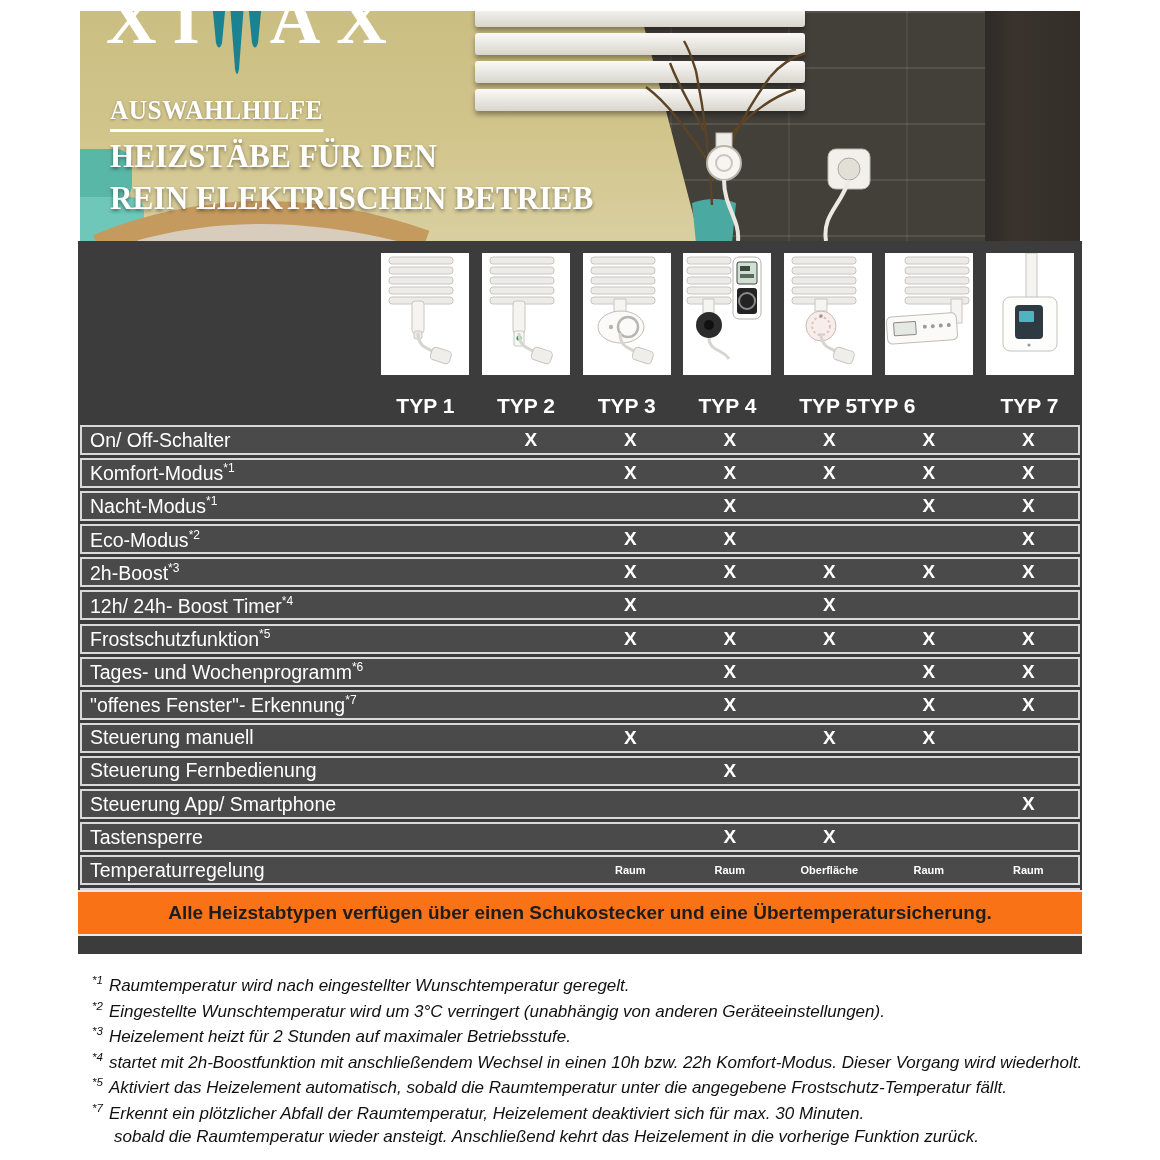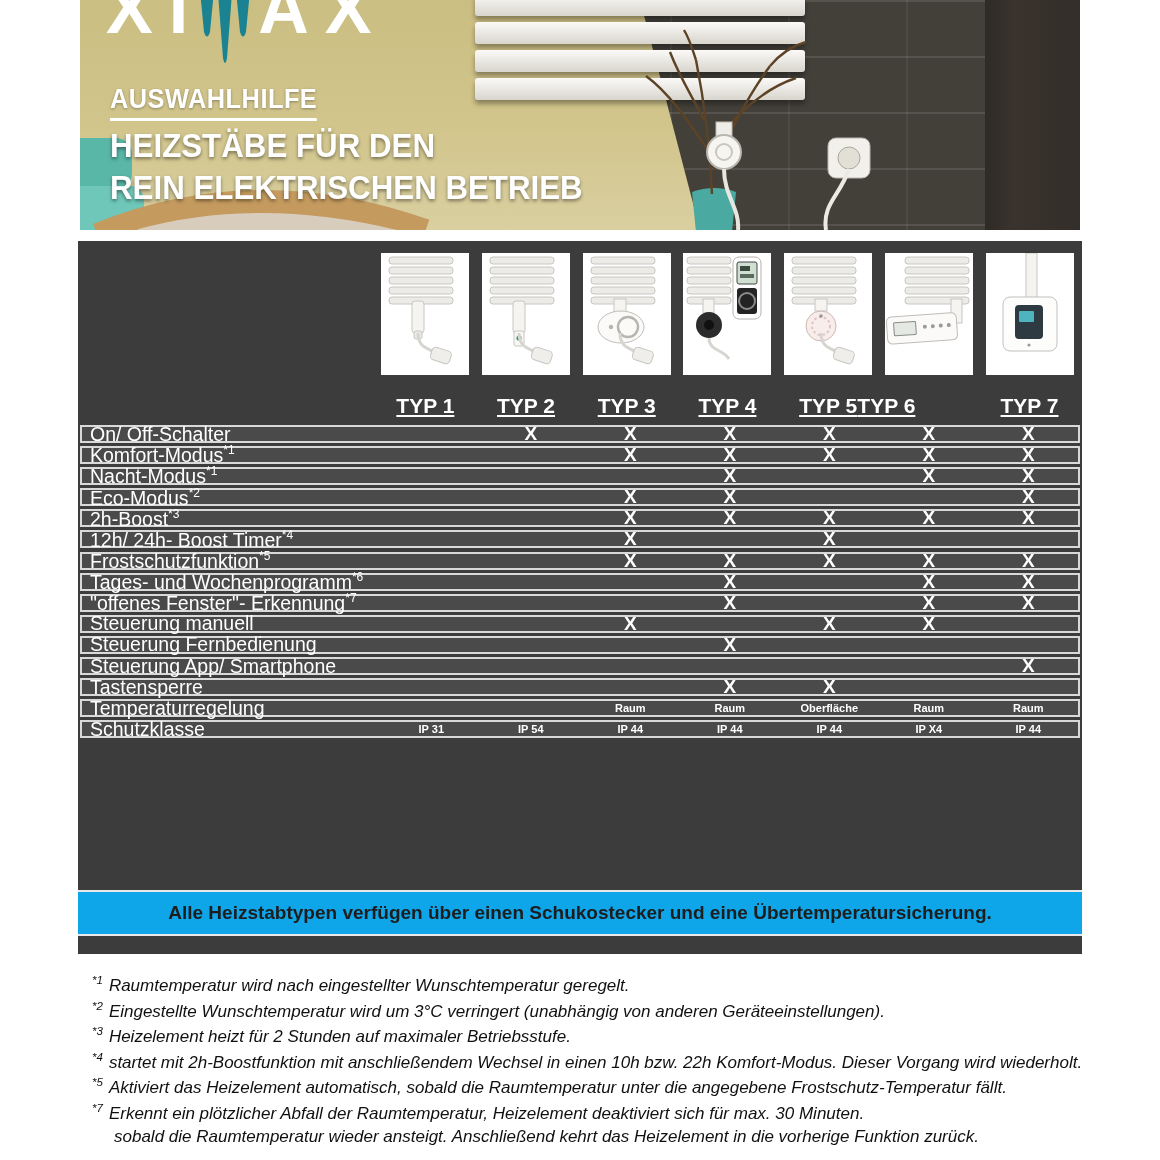--- a/index.html
+++ b/index.html
@@ -1,21 +1,21 @@
 <!DOCTYPE html>
 <html><head>
 <meta charset="utf-8">
 <style>
   html,body{margin:0;padding:0;background:#ffffff;}
   .page{position:relative;width:1160px;height:1160px;background:#fff;overflow:hidden;
         font-family:"Liberation Sans",sans-serif;}
 
   
-  .hero{position:absolute;left:80px;top:0;width:1000px;height:230px;overflow:hidden;
-        background:linear-gradient(180deg,#cbbe82 0%,#d2c58c 55%,#d9cfa0 100%);}
+  .hero{position:absolute;left:80px;top:11px;width:1000px;height:230px;overflow:hidden;
+        background:linear-gradient(180deg,#cbbe82 0%,#d2c58c 55%,#d9cfa0 100%);font-family:Liberation Serif, serif;}
   .tilewall{position:absolute;left:0;top:0;width:100%;height:100%;
         background-color:#43403a;
         background-image:
           repeating-linear-gradient(to bottom, rgba(255,255,255,.10) 0 2px, rgba(0,0,0,0) 2px 56px),
           repeating-linear-gradient(to right, rgba(255,255,255,.06) 0 2px, rgba(0,0,0,0) 2px 118px);
         clip-path:polygon(56% 0,100% 0,100% 100%,62% 100%);}
   .cabinet{position:absolute;left:905px;top:0;width:95px;height:230px;
         background:linear-gradient(90deg,#2e2a26,#3a332d 30%,#332e29);}
   .radiator{position:absolute;left:395px;top:-6px;width:330px;height:130px;}
   .radiator .slat{height:22px;margin-bottom:6px;border-radius:3px;
@@ -33,29 +33,29 @@
         letter-spacing:0;transform:scaleX(.92);transform-origin:left;
         text-shadow:0 2px 4px rgba(0,0,0,.45);white-space:nowrap;}
   .title1{top:126px;} .title2{top:168px;}
 
   
   .tablewrap{position:absolute;left:78px;top:241px;width:1004px;height:713px;background:#3d3c3c;}
   .photos{position:absolute;left:0;top:12px;width:100%;height:122px;}
   .photo{position:absolute;top:0;width:88px;height:122px;background:#fff;overflow:hidden;}
   .typerow{position:absolute;left:0;top:150px;width:100%;height:30px;}
   .typecell{position:absolute;top:0;height:30px;line-height:30px;text-align:center;
-        color:#fff;font-size:21px;font-weight:bold;text-decoration:underline;}
+        color:#fff;font-size:21px;font-weight:bold;}
   .rows{position:absolute;left:2px;top:184px;width:1000px;}
-  .trow{box-sizing:border-box;height:18px;margin-bottom:3.1px;background:#4b4a4a;
+  .trow{box-sizing:border-box;height:30px;margin-bottom:3.1px;background:#4b4a4a;
         border:2px solid #d9d9d9;display:flex;align-items:center;}
   .tlabel{width:295px;padding-left:8px;color:#fff;font-size:19.5px;white-space:nowrap;}
   .tlabel sup{font-size:12px;}
   .tcell{width:100.7px;text-align:center;color:#fff;font-size:19px;font-weight:bold;}
   .tcell.small{font-size:11px;}
-  .banner{position:absolute;left:0;top:649px;width:100%;height:46px;background:#0ea5e9;
+  .banner{position:absolute;left:0;top:649px;width:100%;height:46px;background:#f97316;
         border-top:2px solid #e9e9e9;border-bottom:2px solid #e9e9e9;box-sizing:border-box;
         display:flex;align-items:center;justify-content:center;}
   .banner span{color:#1d1d1d;font-size:19px;font-weight:bold;}
 
   
   .footnotes{position:absolute;left:92px;top:974px;width:990px;color:#101010;}
   .fnote{height:18px;margin-bottom:7.5px;font-style:italic;font-size:17px;white-space:nowrap;}
   .fnote sup{font-style:italic;font-size:11.5px;margin-right:6px;}
   .fnote.cont{padding-left:22px;}
 </style>

